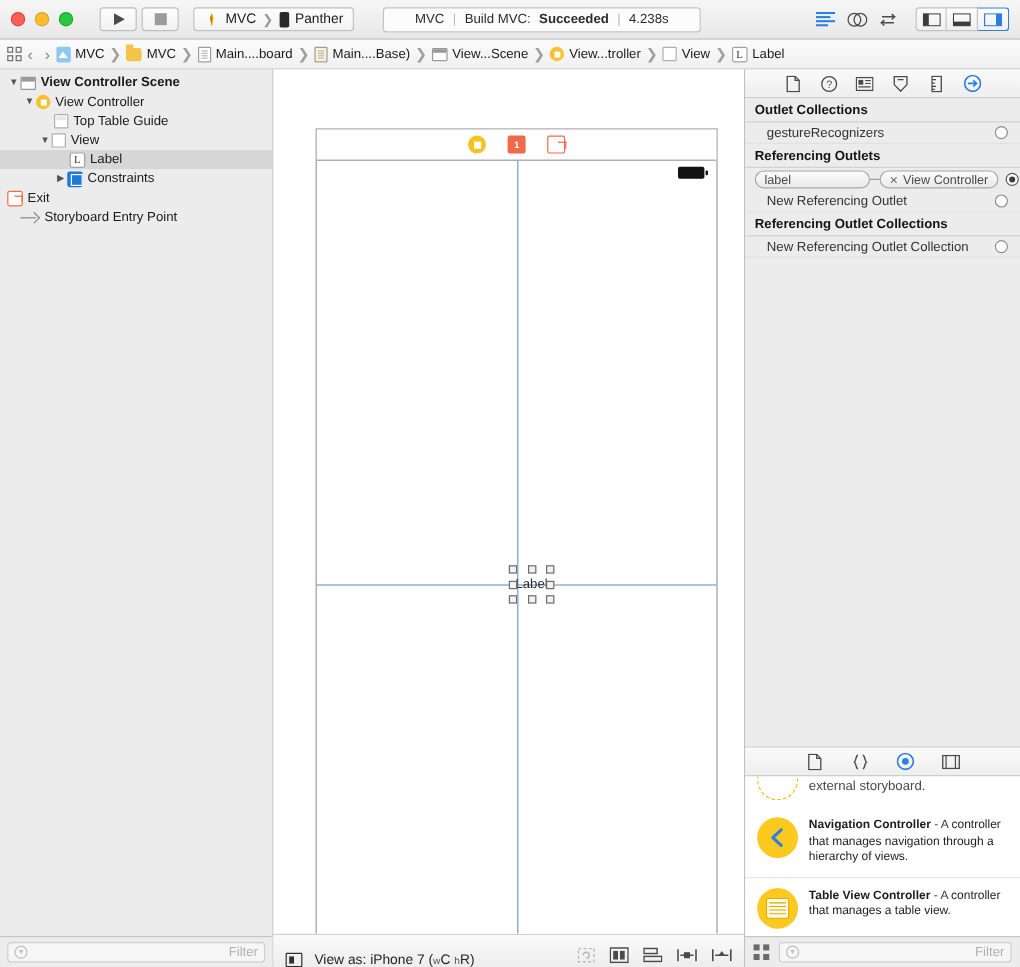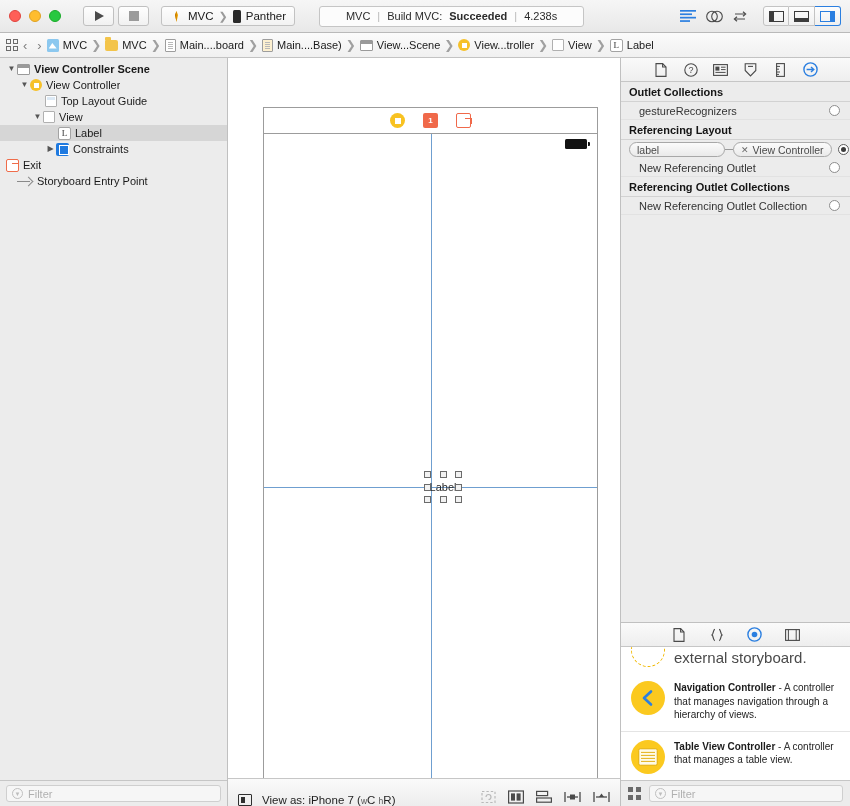--- a/index.html
+++ b/index.html
@@ -148,21 +148,21 @@
   .ic-arrow-sb:before { content:''; position:absolute; left:0; top:4.5px; width:13px; height:1.4px; background:#8a8a8a; }
   .ic-arrow-sb:after { content:''; position:absolute; right:1px; top:1.5px; width:6px; height:6px;
                        border-top:1.4px solid #8a8a8a; border-right:1.4px solid #8a8a8a; transform: rotate(45deg); }
 
   .filterbar {
     flex: 0 0 26px; height: 26px; border-top: 1px solid #c6c6c6;
     background: #ececec; display: flex; align-items: center; padding: 0 6px;
   }
   .filterfield {
     flex: 1 1 auto; height: 17px; background: #f6f6f6; border: 1px solid #cfcfcf; border-radius: 3px;
-    display: flex; align-items: center; gap: 5px; padding: 0 5px; color: #b0b0b0; font-size: 11px;
+    display: flex; align-items: center; gap: 5px; padding: 0 5px; color: #b0b0b0; font-size: 11px; justify-content: space-between;
   }
   .filtglyph { width: 11px; height: 11px; border: 1px solid #c0c0c0; border-radius: 50%;
                display:flex; align-items:center; justify-content:center; font-size:6px; color:#bdbdbd; }
 
   
   .canvaswrap { flex: 1 1 auto; display: flex; flex-direction: column; min-width: 0; background: #fff; }
   .canvas { flex: 1 1 auto; position: relative; background: #fff; overflow: hidden; }
 
   .device {
     position: absolute; left: 35px; top: 49px; width: 335px; height: 675px;
@@ -267,21 +267,21 @@
   .libitem { display: flex; gap: 9px; padding: 8px 8px 9px 10px; border-bottom: 1px solid #e4e4e4;
              align-items: flex-start; }
   .libicon { flex: 0 0 34px; width: 34px; height: 34px; border-radius: 50%; background: #fbc91f;
              display: flex; align-items: center; justify-content: center; }
   .libtext { font-size: 10px; line-height: 13.5px; color: #1c1c1c; }
   .libtext b { font-weight: bold; }
   .libtext .dash { color: #3a3a3a; }
   .libclip { position:absolute; left:0; right:0; top:0; height:26px; overflow:hidden; }
   .libclip .ghost { position:absolute; top:-14px; left:0; right:0; display:flex; gap:9px; padding:0 8px 0 10px; }
   .ghostcircle { flex:0 0 34px; width:34px; height:34px; border-radius:50%; border:1.5px dashed #f0b800; }
-  .ghosttext { font-size:15px; color:#4a4a4a; padding-top:16px; }
+  .ghosttext { font-size:11px; color:#4a4a4a; padding-top:16px; }
 
   .lib-filter { flex: 0 0 26px; height: 26px; border-top: 1px solid #c6c6c6; background: #ececec;
                 display: flex; align-items: center; gap: 8px; padding: 0 7px; }
   .libgridic { width: 13px; height: 13px; position: relative; }
   .libgridic i { position:absolute; width:5px; height:5px; background:#6a6a6a; }
   .libgridic i:nth-child(1){left:0;top:0} .libgridic i:nth-child(2){right:0;top:0}
   .libgridic i:nth-child(3){left:0;bottom:0} .libgridic i:nth-child(4){right:0;bottom:0}
 </style>
 </head>
 <body>
@@ -449,21 +449,21 @@
           <span class="oic">
               <span class="ic ic-vc"></span>
             </span>
           <span class="olbl">View Controller</span>
         </div>
 
         <div class="orow" style="padding-left:45px">
           <span class="oic">
               <span class="ic ic-guide top"></span>
             </span>
-          <span class="olbl">Top Layout Guide</span>
+          <span class="olbl">Top Table Guide</span>
         </div>
 
 
         <div class="orow" style="padding-left:32px">
           <span class="disc">▼</span>
           <span class="oic">
               <span class="ic ic-view"></span>
             </span>
           <span class="olbl">View</span>
         </div>
@@ -638,21 +638,21 @@
       </div>
 
       <div class="insp-body">
 
         <div class="secthead">Outlet Collections</div>
         <div class="conrow">
           <span class="nm">gestureRecognizers</span>
           <span class="dot"></span>
         </div>
 
-        <div class="secthead">Referencing Layout</div>
+        <div class="secthead">Referencing Outlets</div>
         <div class="pillrow">
           <span class="pill src">label</span>
           <span class="connector"></span>
           <span class="pill dst">
             <span class="x">✕</span>
             <span>View Controller</span>
           </span>
           <span class="dot filled" style="margin-left:6px"></span>
         </div>
         <div class="conrow">

